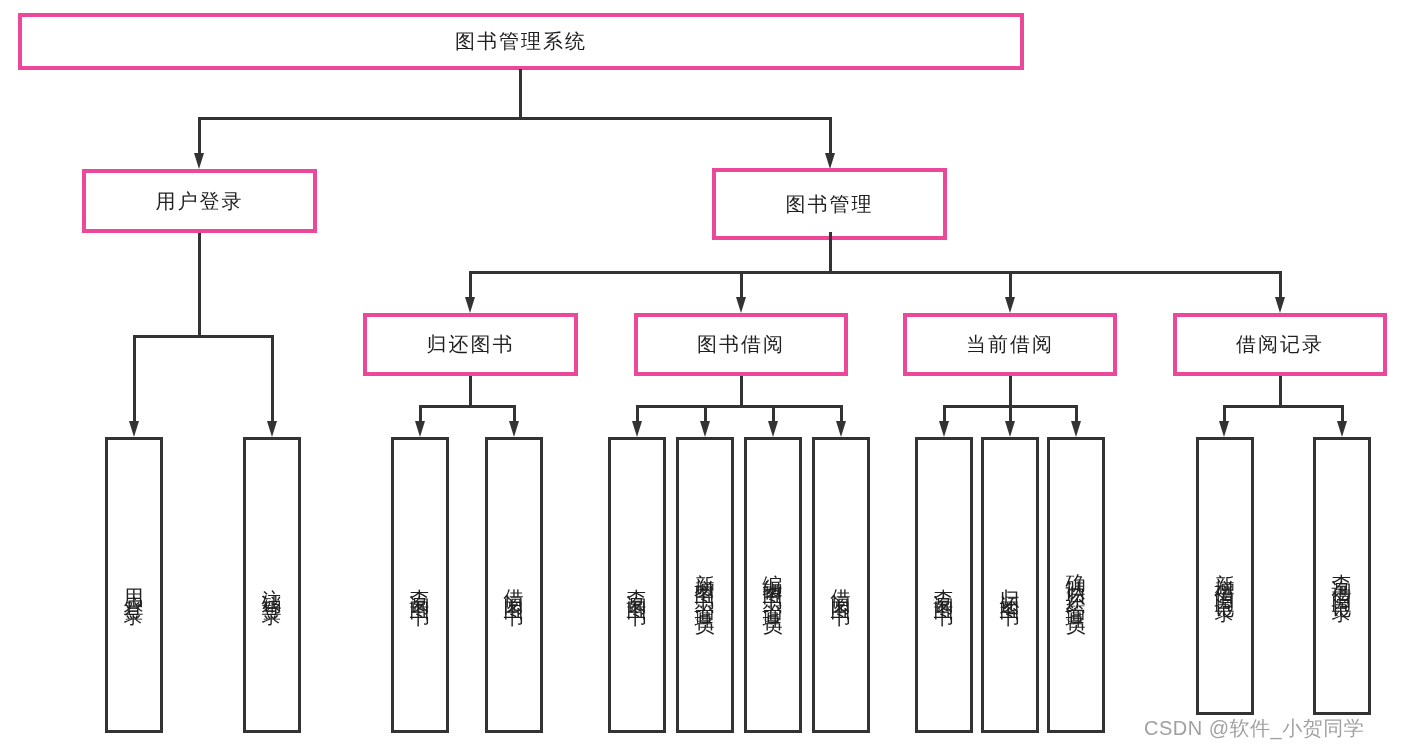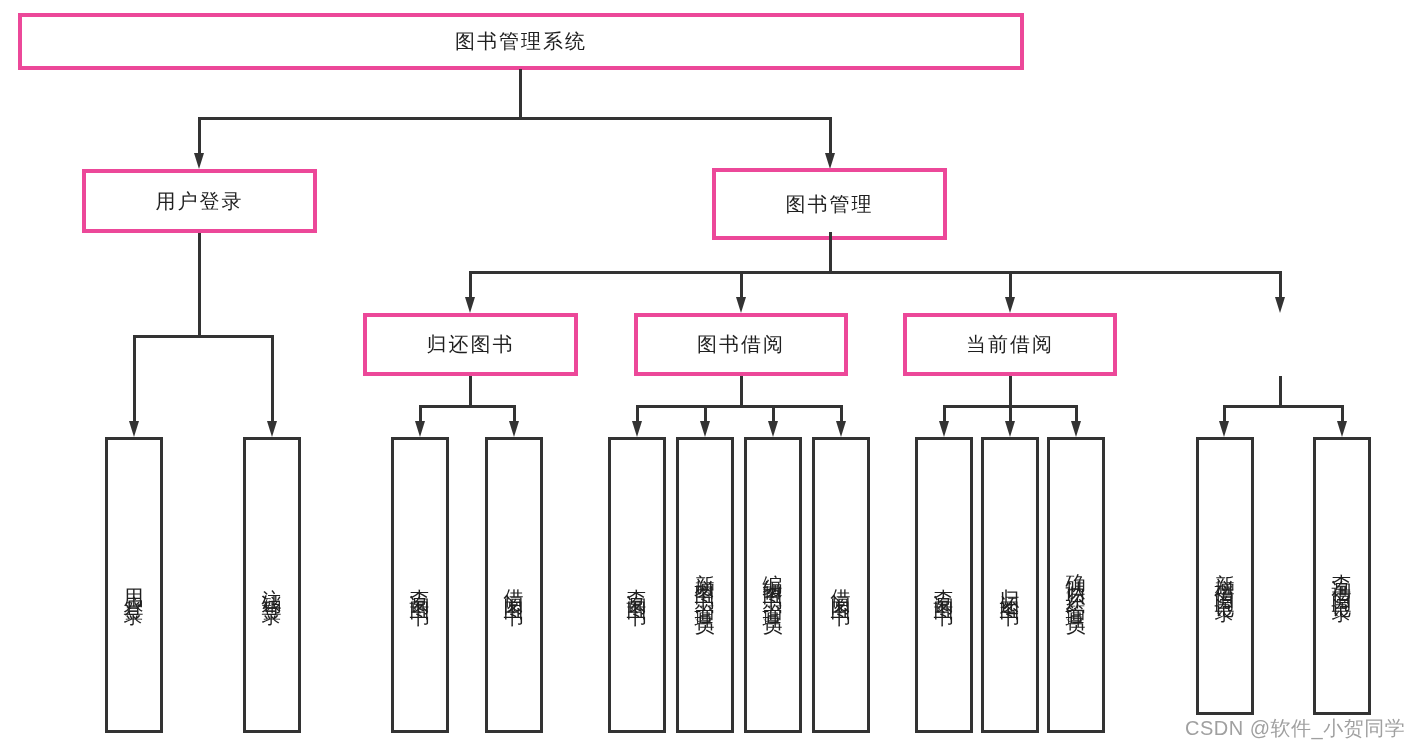--- a/index.html
+++ b/index.html
@@ -44,21 +44,21 @@
   .vl{position:absolute;width:3px;background:#333333;}
   .hl{position:absolute;height:3px;background:#333333;}
   .arrow{
     position:absolute;width:0;height:0;
     border-left:5.5px solid transparent;
     border-right:5.5px solid transparent;
     border-top:16px solid #333333;
   }
   .watermark{
     position:absolute;
-    left:1185px;top:715px;
+    left:1144px;top:715px;
     font-size:20px;
     color:rgba(150,150,150,0.9);
     letter-spacing:0.5px;
     z-index:5;
     white-space:nowrap;
   }
 </style>
 </head>
 <body>
 
@@ -101,20 +101,23 @@
   <div class="arrow" style="left:1275px;top:297px"></div>
 
   <div class="box" style="left:363px;top:313px;width:215px;height:63px">
     <span>归还图书</span>
   </div>
   <div class="box" style="left:634px;top:313px;width:214px;height:63px">
     <span>图书借阅</span>
   </div>
   <div class="box" style="left:903px;top:313px;width:214px;height:63px">
     <span>当前借阅</span>
+  </div>
+  <div class="box" style="left:1173px;top:313px;width:214px;height:63px">
+    <span>借阅记录</span>
   </div>
 
   <div class="vl" style="left:469px;top:376px;height:32px"></div>
   <div class="hl" style="left:419px;top:405px;width:97px"></div>
   <div class="vl" style="left:419px;top:405px;height:16px"></div>
   <div class="arrow" style="left:415px;top:421px"></div>
   <div class="vl" style="left:513px;top:405px;height:16px"></div>
   <div class="arrow" style="left:509px;top:421px"></div>
 
   <div class="vl" style="left:740px;top:376px;height:32px"></div>

